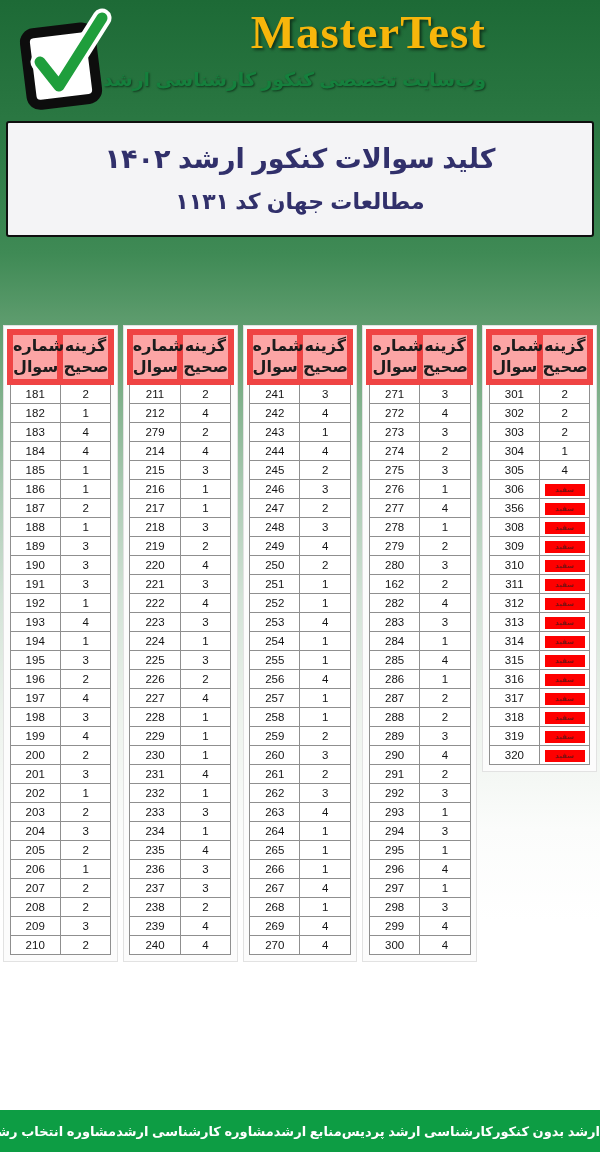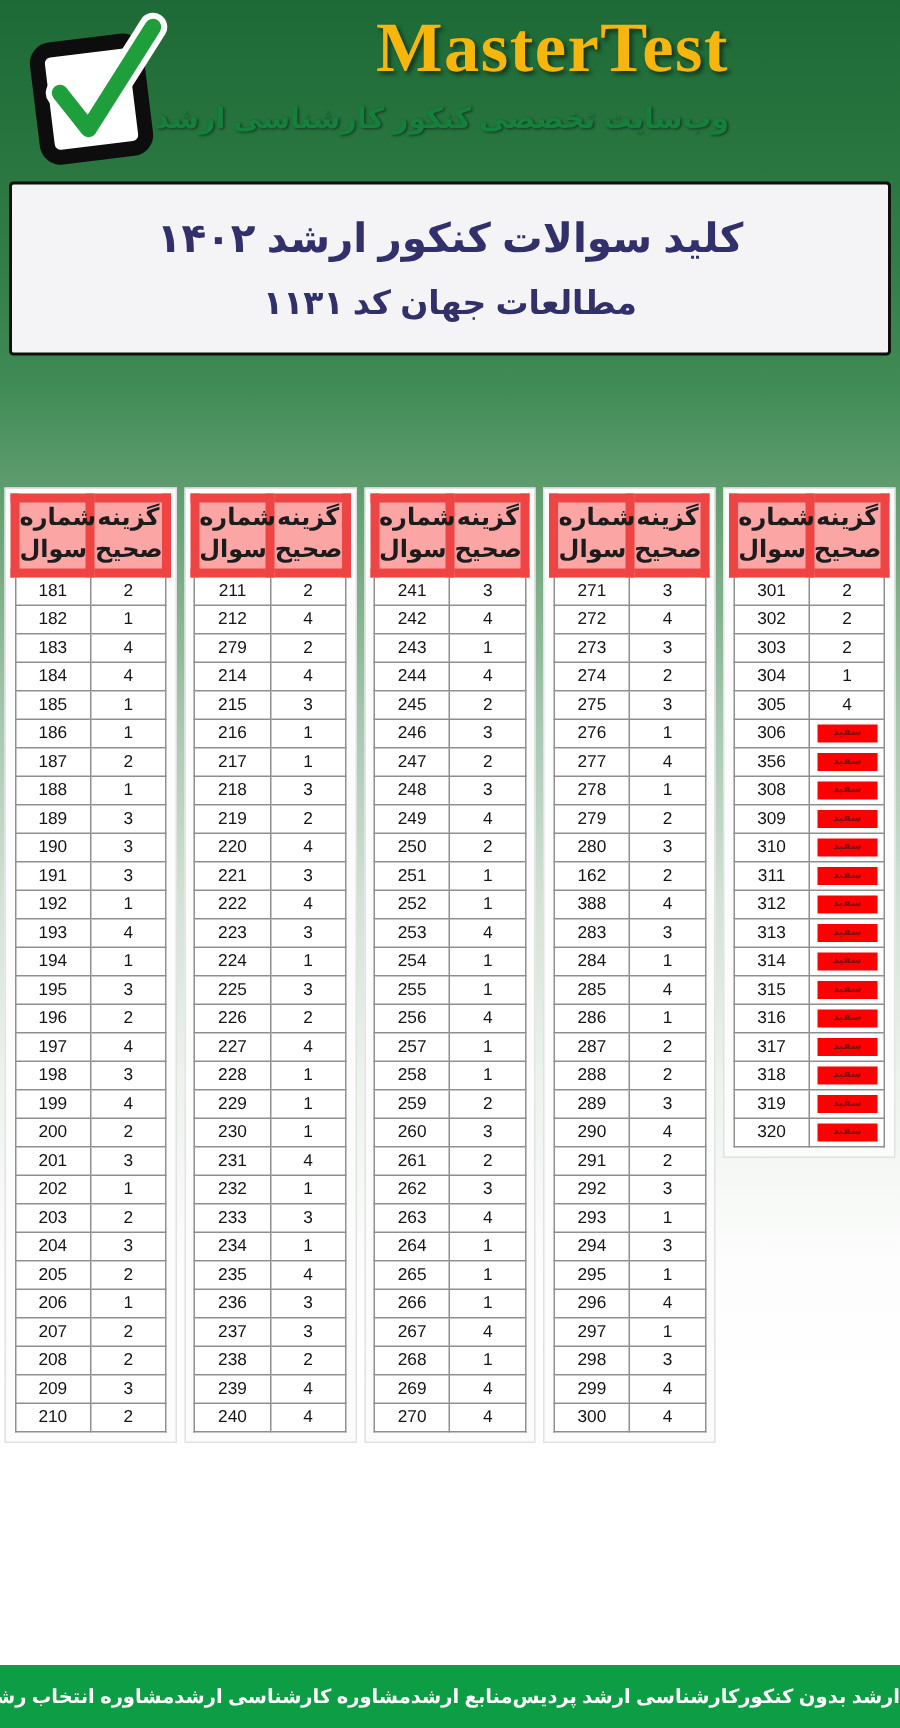--- a/index.html
+++ b/index.html
@@ -527,21 +527,21 @@
           </tr>
           <tr>
             <td>280</td>
             <td>3</td>
           </tr>
           <tr>
             <td>162</td>
             <td>2</td>
           </tr>
           <tr>
-            <td>388</td>
+            <td>282</td>
             <td>4</td>
           </tr>
           <tr>
             <td>283</td>
             <td>3</td>
           </tr>
           <tr>
             <td>284</td>
             <td>1</td>
           </tr>

